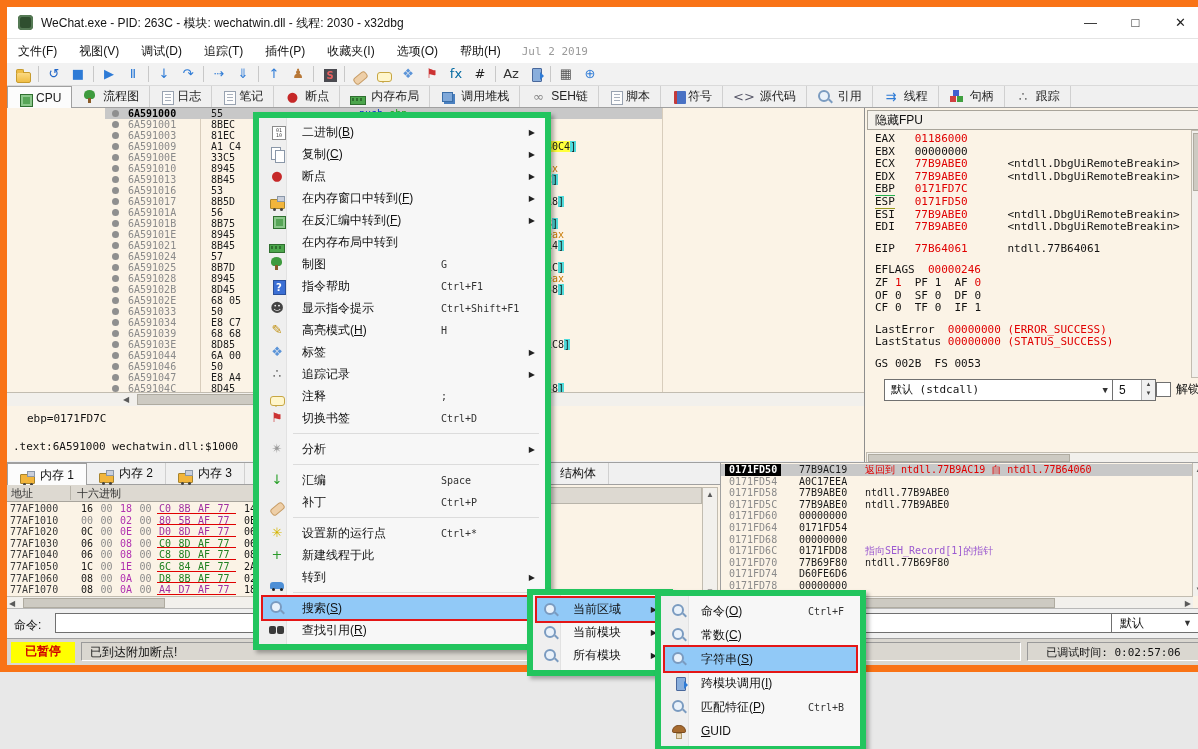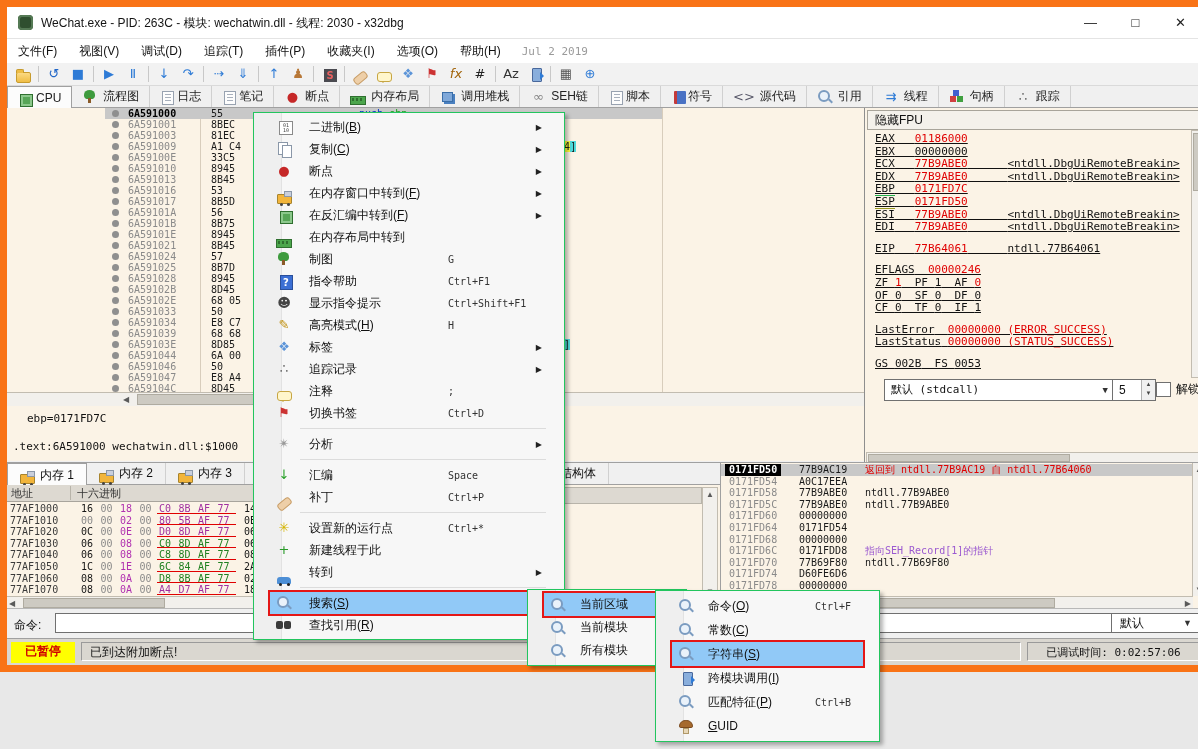--- a/index.html
+++ b/index.html
@@ -97,21 +97,21 @@
            font-family:"DejaVu Sans Mono",monospace;font-size:11px;}
   #infoline1{position:absolute;left:20px;top:6px;}
   #infoline2{position:absolute;left:6px;top:34px;}
   
   #regs{position:absolute;left:857px;top:101px;width:341px;height:354px;background:#FBF3E6;
         border-left:1px solid #8E8E8E;box-sizing:border-box;}
   #fpubtn{position:absolute;left:2px;top:2px;right:3px;height:18px;background:#F4F1EB;
           border:1px solid #A8A49A;line-height:18px;padding-left:7px;font-size:12px;}
   #reglines{position:absolute;left:10px;top:25px;right:14px;height:243px;overflow:hidden;
             font-family:"DejaVu Sans Mono",monospace;font-size:11px;}
-  .rline{white-space:pre;height:12.6px;line-height:12.6px;text-decoration:underline;}
+  .rline{white-space:pre;height:12.6px;line-height:12.6px;}
   .rline.sp{height:9px;}
   .red{color:#E00000;}
   #regvscroll{position:absolute;right:1px;top:22px;width:11px;height:246px;background:#F2F0EC;border:1px solid #C2BCB0;}
   #convrow{position:absolute;left:19px;top:271px;right:3px;height:22px;}
   #convcombo{position:absolute;left:0;top:0;width:222px;height:20px;background:#fff;border:1px solid #707070;
              line-height:20px;padding-left:6px;font-family:"DejaVu Sans Mono",monospace;font-size:11px;}
   #convcombo .cmbarrow{position:absolute;right:5px;top:0;font-size:9px;color:#333;}
   #convspin{position:absolute;left:228px;top:0;width:36px;height:20px;background:#fff;border:1px solid #707070;
             line-height:20px;padding-left:6px;font-size:12px;}
   .spinbtns{position:absolute;right:0;top: 0;width:13px;height:20px;border-left:1px solid #B0B0B0;
@@ -161,22 +161,22 @@
   #cmdlabel{position:absolute;left:7px;top:8px;}
   #cmdinput{position:absolute;left:48px;top:4px;width:1048px;height:18px;border:1px solid #707070;background:#fff;font-size:12px;padding:0 4px;}
   #cmdcombo{position:absolute;left:1104px;top:4px;width:88px;height:20px;background:#fff;border:1px solid #707070;box-sizing:border-box;line-height:18px;padding-left:8px;}
   #cmdcombo .cmbarrow{position:absolute;right:6px;top:0;font-size:9px;color:#333;}
   #statusbar{position:absolute;left:0;top:631px;width:1198px;height:27px;background:#DAD7D0;border-top:1px solid #A0A0A0;box-sizing:border-box;}
   #statebadge{position:absolute;left:4px;top:3px;width:64px;height:21px;background:#FFFF00;color:#D00000;
               font-weight:bold;text-align:center;line-height:19px;}
   #msgpanel{position:absolute;left:74px;top:3px;width:940px;height:19px;border:1px solid;border-color:#9A9A9A #FFF #FFF #9A9A9A;line-height:19px;padding-left:8px;box-sizing:border-box;}
   #timepanel{position:absolute;left:1020px;top:3px;width:173px;height:19px;border:1px solid;border-color:#9A9A9A #FFF #FFF #9A9A9A;line-height:19px;text-align:center;box-sizing:border-box;font-family:"DejaVu Sans Mono",monospace;font-size:11px;}
   
-  .menu{position:absolute;background:#F7F7F7;border:1px solid #22c55e;box-shadow:3px 3px 4px rgba(0,0,0,.3);
-        padding:3px 16px;z-index:50;}
+  .menu{position:absolute;background:#F7F7F7;border:6px solid #22c55e;box-shadow:3px 3px 4px rgba(0,0,0,.3);
+        padding:3px 4px;z-index:50;}
   .menu .strip{position:absolute;left:0;top:0;bottom:0;width:27px;background:#EFEFEF;border-right:1px solid #E2E2E2;}
   .mitem{position:relative;height:22px;display:flex;align-items:center;}
   .micon{position:absolute;left:5px;width:18px;text-align:center;}
   .mlabel{position:absolute;left:39px;font-size:12px;white-space:nowrap;}
   .mshort{position:absolute;left:178px;font-family:"DejaVu Sans Mono",monospace;font-size:10px;color:#333;}
   .menu.sub .mshort{left:auto;right:12px;}
   .marrow{position:absolute;right:6px;font-size:8px;color:#222;}
   .mitem.hl{background:#91C9F7;}
   .mitem.rb{box-shadow:0 0 0 2px #E41616;z-index:5;}
   .msep{height:1px;background:#DCDCDC;margin:4px 2px 4px 30px;}
@@ -263,21 +263,21 @@
         <span class="tbtn">
           <span class="ic i-bubble"></span>
         </span>
         <span class="tbtn">
           <span class="gic" style="color: rgb(91, 148, 216);">❖</span>
         </span>
         <span class="tbtn">
           <span class="gic" style="color: rgb(204, 51, 51);">⚑</span>
         </span>
         <span class="tbtn">
-          <span class="gic" style="color: #a16207; font-style: italic;">fx</span>
+          <span class="gic" style="color: #0369a1; ">fx</span>
         </span>
         <span class="tbtn">
           <span class="gic" style="color: rgb(34, 34, 34);">#</span>
         </span>
         <span class="tsep"></span>
         <span class="tbtn">
           <span class="gic" style="color: rgb(51, 51, 51);">Az</span>
         </span>
         <span class="tbtn">
           <span class="ic i-device"></span>

